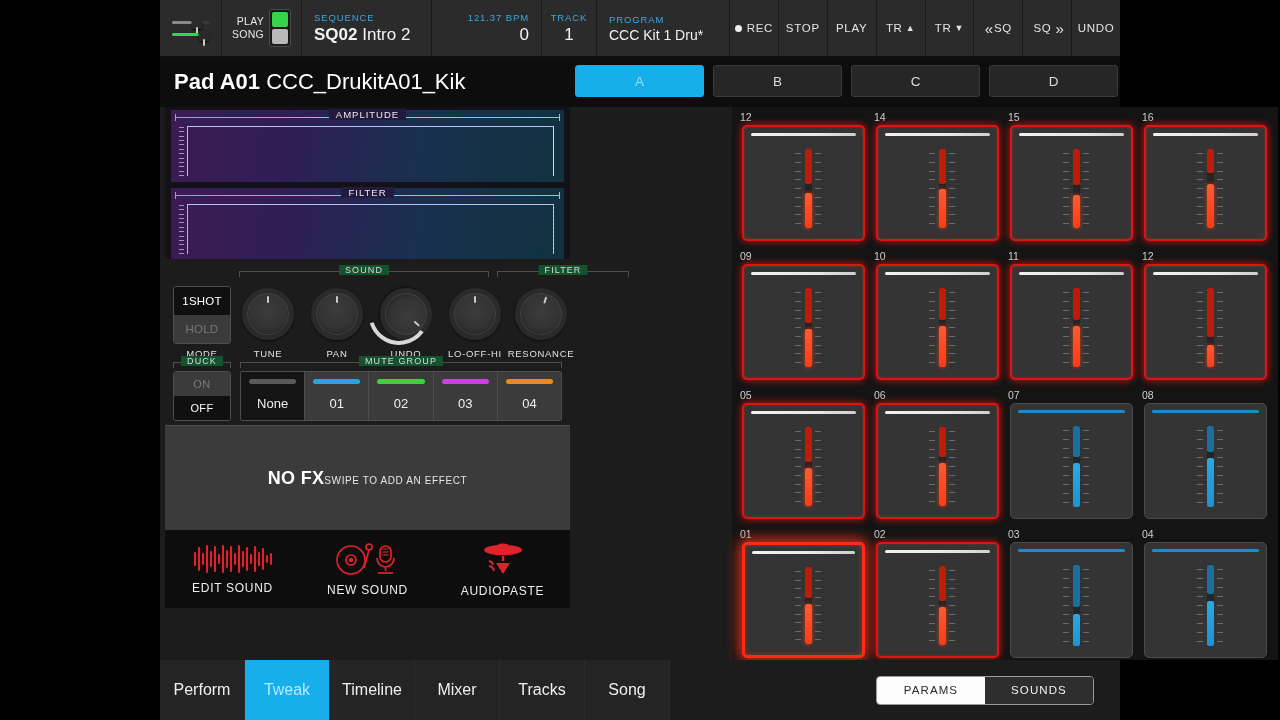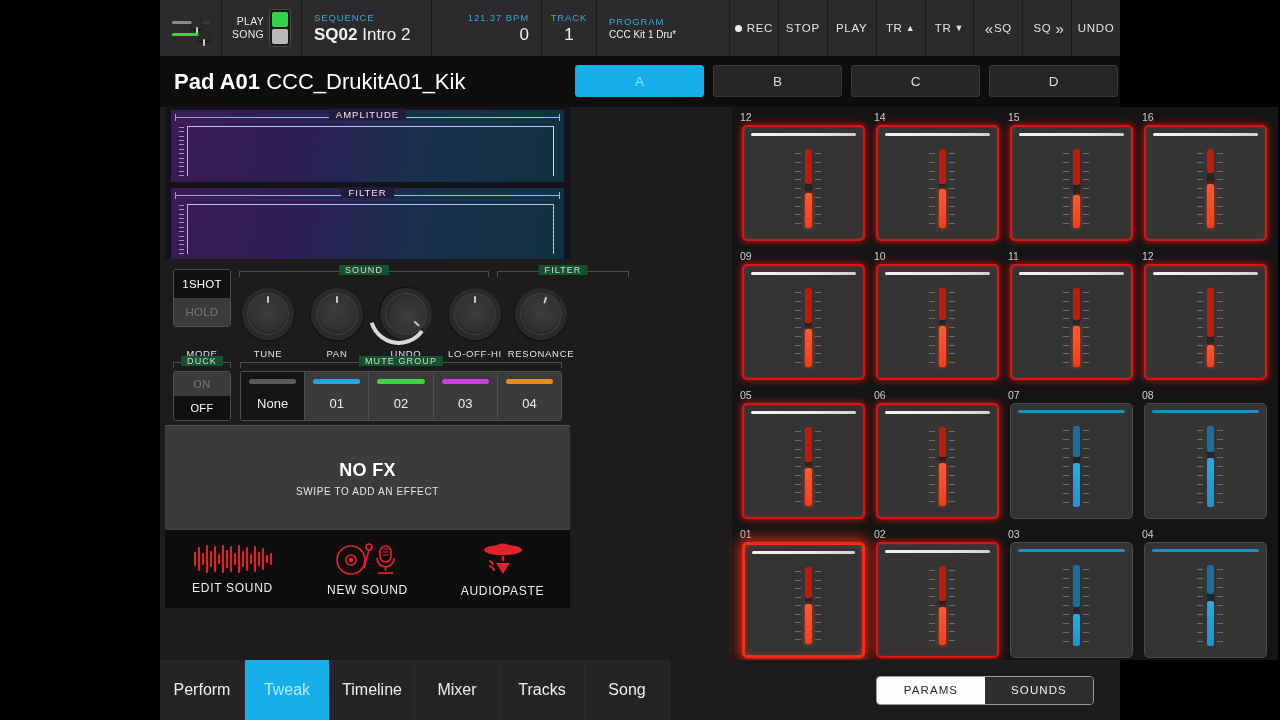--- a/index.html
+++ b/index.html
@@ -119,21 +119,21 @@
     background: repeating-linear-gradient(#9fb0f0 0 2px, transparent 2px 4px); }
 
   
   .ctrlpanel { position:absolute; left:1px; top:156px; width:405px; height:160px; background:#1c1c1c; }
   .grp-bracket { position:absolute; height:6px; border:1px solid #4e4e4e; border-bottom:none; }
   .grp-bracket span {
     position:absolute; top:-7px; left:50%; transform:translateX(-50%);
     background:#14532d; padding:0 6px; font-size:9px; color:#dadada; letter-spacing:1.1px; white-space:nowrap;
   }
 
-  .modebox { position:absolute; left:8px; top:6px; width:58px; height:58px;
+  .modebox { position:absolute; left:8px; top:23px; width:58px; height:58px;
     border:1px solid #4e4e4e; border-radius:3px; overflow:hidden;
     display:flex; flex-direction:column; }
   .modebox div { flex:1; display:flex; align-items:center; justify-content:center;
     font-size:11.5px; letter-spacing:.2px; cursor:pointer; }
   .modebox .sel { background:#101010; color:#fff; }
   .modebox .unsel { background:#3b3b3b; color:#777; }
   .under-lbl { position:absolute; font-size:9.5px; color:#e2e2e2; letter-spacing:.7px; text-align:center; }
 
   .knob { position:absolute; width:52px; height:52px; border-radius:50%;
     background: radial-gradient(circle at 50% 42%, #3c3c3c 0%, #333 55%, #2a2a2a 70%, #1d1d1d 100%);
@@ -159,21 +159,21 @@
   .mg-cell { flex:1; position:relative; border-right:1px solid #4e4e4e;
     background:#3b3b3b; display:flex; align-items:flex-end; justify-content:center;
     padding-bottom:9px; font-size:13px; color:#f0f0f0; cursor:pointer; }
   .mg-cell:last-child { border-right:none; }
   .mg-cell.sel { background:#141414; }
   .mg-cell .bar { position:absolute; left:8px; right:8px; top:7px; height:5px; border-radius:3px; }
 
   
   .fxbox { position:absolute; left:1px; top:318px; width:405px; height:105px;
     background:#3b3b3b; border-top:1px solid #4e4e4e;
-    display:flex; flex-direction:column; align-items:center; justify-content:center; }
+    display:flex; flex-direction:row; align-items:center; justify-content:center; }
   .fxbox .t1 { font-size:18px; font-weight:bold; color:#fff; letter-spacing:.3px;}
   .fxbox .t2 { font-size:10px; color:#e6e6e6; letter-spacing:.6px; margin-top:5px;}
 
   
   .actions { position:absolute; left:1px; top:423px; width:405px; height:78px;
     background:#0d0d0d; display:flex; }
   .action { flex:1; display:flex; flex-direction:column; align-items:center;
     justify-content:center; gap:7px; cursor:pointer; }
   .action .cap { font-size:12px; color:#efefef; letter-spacing:.7px; }
 
@@ -270,21 +270,21 @@
       <div class="val">0</div>
     </div>
 
     <div class="tb-field trk">
       <div class="lbl">TRACK</div>
       <div class="val">1</div>
     </div>
 
     <div class="tb-field prg">
       <div class="lbl">PROGRAM</div>
-      <div class="val" style="font-size:10px;">CCC Kit 1 Dru*</div>
+      <div class="val" style="font-size:14px;">CCC Kit 1 Dru*</div>
     </div>
 
     <div class="tb-btns">
       <div class="tb-btn">
           <span class="rec-dot"></span>
           <span>REC</span>
         </div>
       <div class="tb-btn">
           <span>STOP</span>
         </div>

